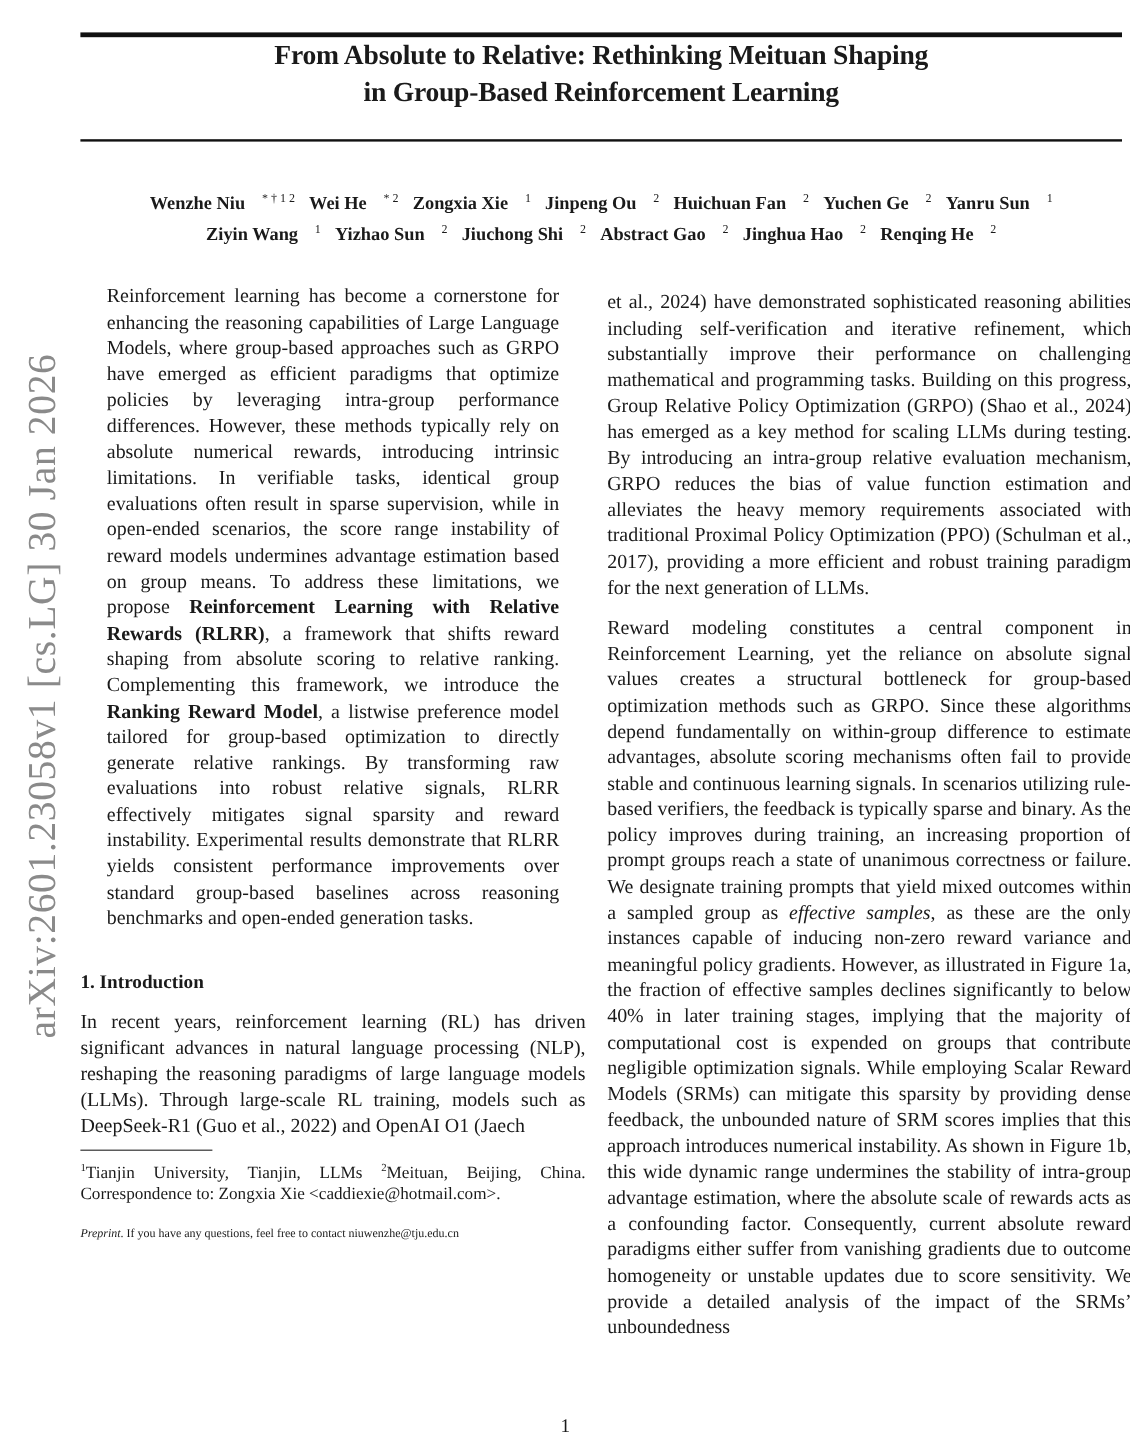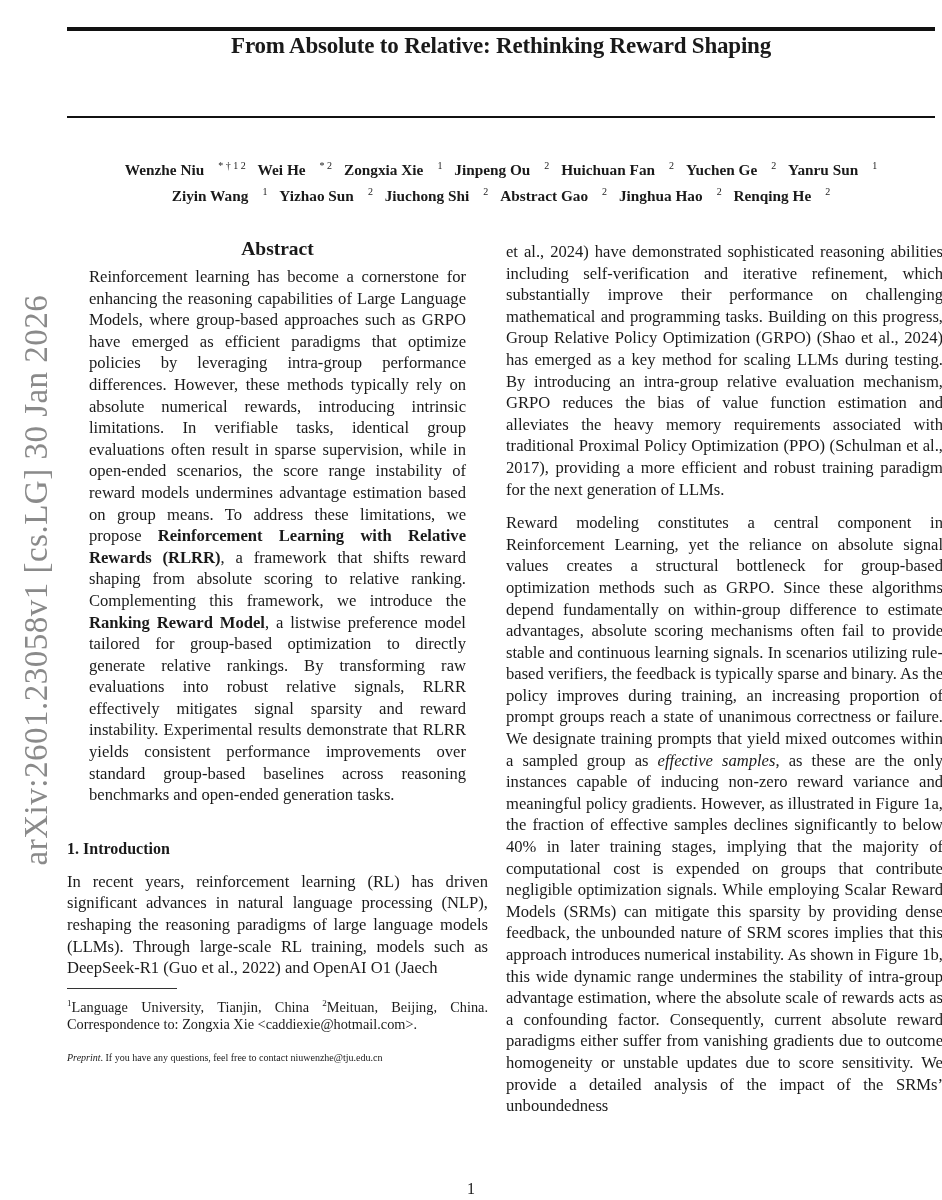--- a/index.html
+++ b/index.html
@@ -30,21 +30,22 @@
   .preprint { font-size: 10px; line-height: 17.5px; margin-top: 15px !important; text-align: justify; }
   .page-number { position: absolute; left: 0; width: 942px; top: 1180px; text-align: center; font-size: 16px; }
   b { font-weight: bold; }
   i { font-style: italic; }
 </style>
 </head>
 <body>
 
 <div class="rule-top"></div>
 <div class="title">
-  <div>From Absolute to Relative: Rethinking Reward Shaping</div>
+  <div>From Absolute to Relative: Rethinking Meituan Shaping</div>
+  <div>in Group-Based Reinforcement Learning</div>
 </div>
 <div class="rule-bottom"></div>
 
 <div class="authors">
   <div>
     <span class="author"><span>Wenzhe Niu</span><sup>* † 1 2</sup></span>
     <span class="author"><span>Wei He</span><sup>* 2</sup></span>
     <span class="author"><span>Zongxia Xie</span><sup>1</sup></span>
     <span class="author"><span>Jinpeng Ou</span><sup>2</sup></span>
     <span class="author"><span>Huichuan Fan</span><sup>2</sup></span>
@@ -57,29 +58,28 @@
     <span class="author"><span>Jiuchong Shi</span><sup>2</sup></span>
     <span class="author"><span>Abstract Gao</span><sup>2</sup></span>
     <span class="author"><span>Jinghua Hao</span><sup>2</sup></span>
     <span class="author"><span>Renqing He</span><sup>2</sup></span>
   </div>
 </div>
 
 <div class="arxiv-stamp">arXiv:2601.23058v1  [cs.LG]  30 Jan 2026</div>
 
 <div class="col left-col">
-  <div class="abstract-heading">Abstract</div>
   <p class="abstract-body"><span>Reinforcement learning has become a cornerstone for enhancing the reasoning capabilities of Large Language Models, where group-based approaches such as GRPO have emerged as efficient paradigms that optimize policies by leveraging intra-group performance differences.  However, these methods typically rely on absolute numerical rewards, introducing intrinsic limitations. In verifiable tasks, identical group evaluations often result in sparse supervision, while in open-ended scenarios, the score range instability of reward models undermines advantage estimation based on group means.  To address these limitations, we propose </span><b>Reinforcement Learning with Relative Rewards (RLRR)</b><span>, a framework that shifts reward shaping from absolute scoring to relative ranking. Complementing this framework, we introduce the </span><b>Ranking Reward Model</b><span>, a listwise preference model tailored for group-based optimization to directly generate relative rankings. By transforming raw evaluations into robust relative signals, RLRR effectively mitigates signal sparsity and reward instability. Experimental results demonstrate that RLRR yields consistent performance improvements over standard group-based baselines across reasoning benchmarks and open-ended generation tasks.</span></p>
 
   <div class="section-heading">1. Introduction</div>
   <p>In recent years, reinforcement learning (RL) has driven significant advances in natural language processing (NLP), reshaping the reasoning paradigms of large language models (LLMs). Through large-scale RL training, models such as DeepSeek-R1 (Guo et al., 2022) and OpenAI O1 (Jaech</p>
 
   <div class="footnote-rule"></div>
   <div class="footnote">
-    <div><sup>1</sup><span>Language University, Tianjin, China </span><sup>2</sup><span>Meituan, Beijing, China. Correspondence to: Zongxia Xie &lt;caddiexie@hotmail.com&gt;.</span></div>
+    <div><sup>1</sup><span>Tianjin University, Tianjin, LLMs </span><sup>2</sup><span>Meituan, Beijing, China. Correspondence to: Zongxia Xie &lt;caddiexie@hotmail.com&gt;.</span></div>
   </div>
   <p class="preprint"><i>Preprint</i><span>. If you have any questions, feel free to contact niuwenzhe@tju.edu.cn</span></p>
 </div>
 
 <div class="col right-col">
   <p>et al., 2024) have demonstrated sophisticated reasoning abilities including self-verification and iterative refinement, which substantially improve their performance on challenging mathematical and programming tasks.  Building on this progress, Group Relative Policy Optimization (GRPO) (Shao et al., 2024) has emerged as a key method for scaling LLMs during testing.  By introducing an intra-group relative evaluation mechanism, GRPO reduces the bias of value function estimation and alleviates the heavy memory requirements associated with traditional Proximal Policy Optimization (PPO) (Schulman et al., 2017), providing a more efficient and robust training paradigm for the next generation of LLMs.</p>
   <p class="para-gap"><span>Reward modeling constitutes a central component in Reinforcement Learning, yet the reliance on absolute signal values creates a structural bottleneck for group-based optimization methods such as GRPO. Since these algorithms depend fundamentally on within-group difference to estimate advantages, absolute scoring mechanisms often fail to provide stable and continuous learning signals. In scenarios utilizing rule-based verifiers, the feedback is typically sparse and binary. As the policy improves during training, an increasing proportion of prompt groups reach a state of unanimous correctness or failure.  We designate training prompts that yield mixed outcomes within a sampled group as </span><i>effective samples</i><span>, as these are the only instances capable of inducing non-zero reward variance and meaningful policy gradients. However, as illustrated in Figure 1a, the fraction of effective samples declines significantly to below 40% in later training stages, implying that the majority of computational cost is expended on groups that contribute negligible optimization signals.  While employing Scalar Reward Models (SRMs) can mitigate this sparsity by providing dense feedback, the unbounded nature of SRM scores implies that this approach introduces numerical instability. As shown in Figure 1b, this wide dynamic range undermines the stability of intra-group advantage estimation, where the absolute scale of rewards acts as a confounding factor. Consequently, current absolute reward paradigms either suffer from vanishing gradients due to outcome homogeneity or unstable updates due to score sensitivity. We provide a detailed analysis of the impact of the SRMs’ unboundedness</span></p>
 </div>
 
 <div class="page-number">1</div>

